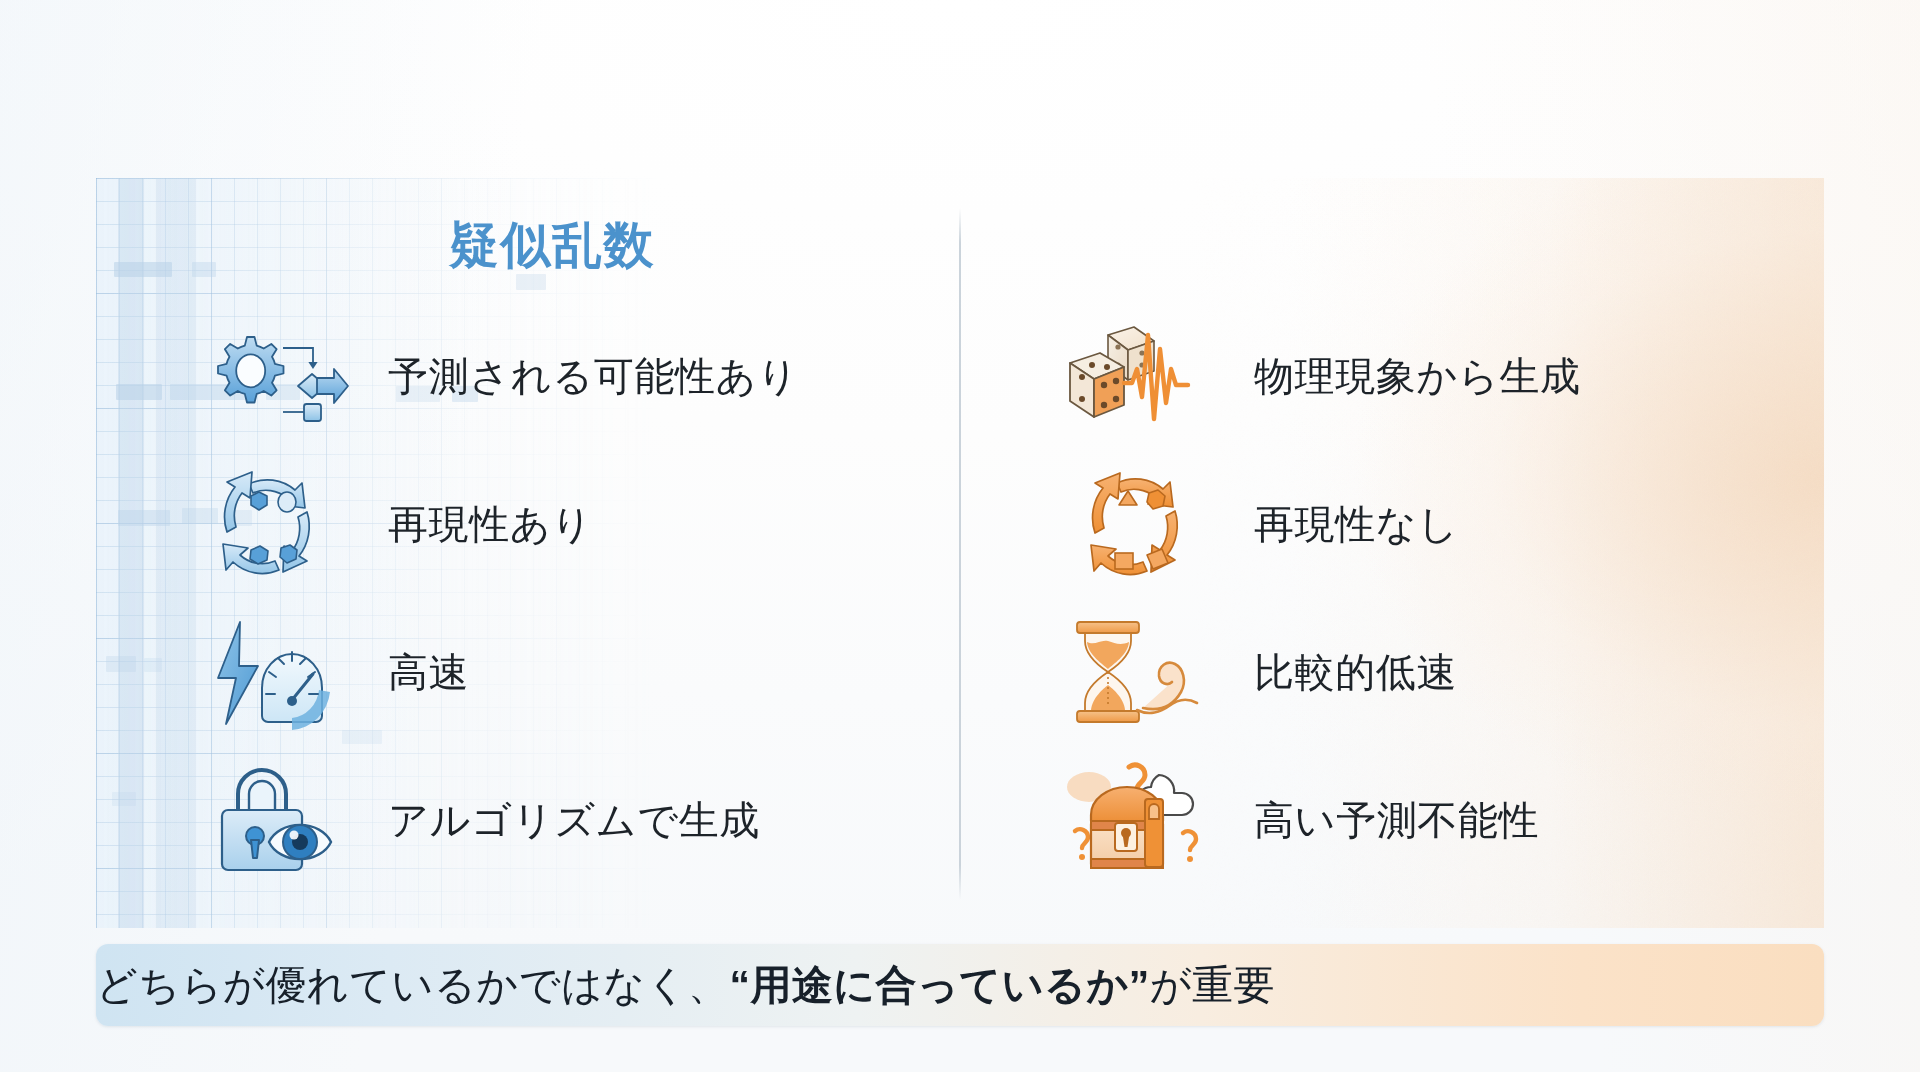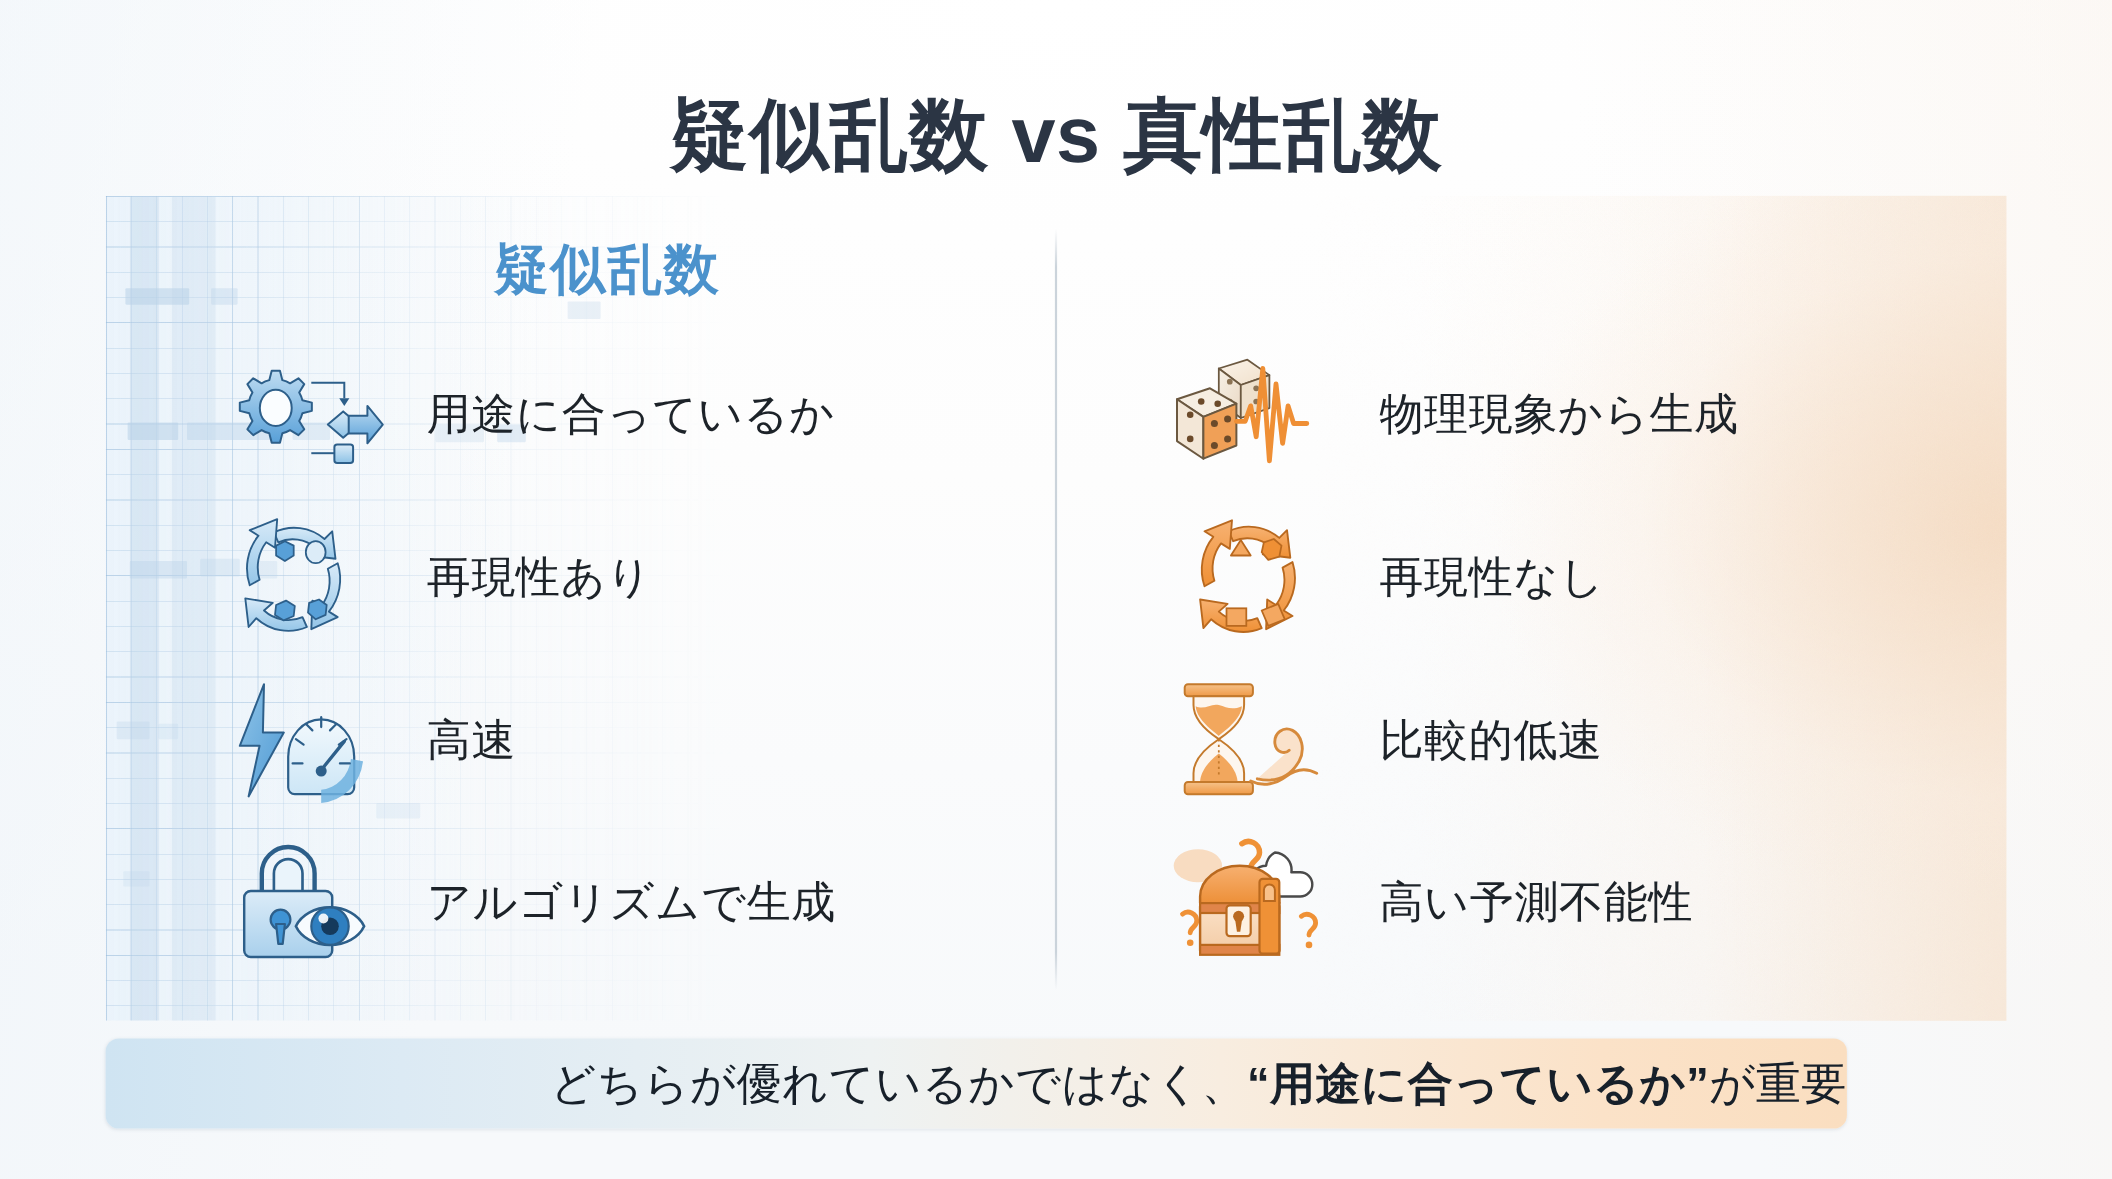--- a/index.html
+++ b/index.html
@@ -198,52 +198,49 @@
     letter-spacing: .6px;
     margin-left: 36px;
     white-space: nowrap;
   }
 
   
   .banner {
     position: absolute;
     left: 96px;
     top: 944px;
-    width: 1583px;
+    width: 1728px;
     height: 82px;
     border-radius: 12px;
     background: linear-gradient(to right,
         #cfe4f2 0%,
         #dceaf4 17%,
         #eef2f2 44%,
         #f8ede0 64%,
         #fbe2c8 86%,
         #fadec0 100%);
     box-shadow: 0 1px 3px rgba(80,100,120,.13);
     display: flex;
     align-items: center;
-    justify-content: flex-end;
+    justify-content: flex-start;
     z-index: 7;
   }
   .banner-text {
     font-size: 41px;
     color: #17202a;
     letter-spacing: .4px;
     white-space: nowrap;
   }
   .banner-text .bold { font-weight: 700; }
 </style>
 </head>
 <body>
 
 <div id="slide">
 
-  <div class="title-wrap">
-    <h1 class="title">疑似乱数 vs 真性乱数</h1>
-  </div>
 
   <div class="board">
 
     <div class="col col-left">
       <div class="panel-bg"></div>
       <div class="pixel-blocks">
         <i style="left:18px;  top:84px;  width:58px; height:15px;"></i>
         <i style="left:96px;  top:84px;  width:24px; height:15px; opacity:.7"></i>
         <i style="left:420px; top:96px;  width:30px; height:16px; opacity:.55"></i>
         <i style="left:20px;  top:206px; width:46px; height:16px;"></i>
@@ -282,21 +279,21 @@
               <path d="M46 13 l7.5 0 2.2 8.6 a26 26 0 0 1 7.0 2.9 l7.6-4.6 5.3 5.3 -4.6 7.6 a26 26 0 0 1 2.9 7.0 l8.6 2.2 0 7.5 -8.6 2.2 a26 26 0 0 1-2.9 7.0 l4.6 7.6 -5.3 5.3 -7.6-4.6 a26 26 0 0 1-7.0 2.9 l-2.2 8.6 -7.5 0 -2.2-8.6 a26 26 0 0 1-7.0-2.9 l-7.6 4.6 -5.3-5.3 4.6-7.6 a26 26 0 0 1-2.9-7.0 l-8.6-2.2 0-7.5 8.6-2.2 a26 26 0 0 1 2.9-7.0 l-4.6-7.6 5.3-5.3 7.6 4.6 a26 26 0 0 1 7.0-2.9 z" fill="url(#blG)" stroke="#2d5f8a" stroke-width="1.8" stroke-linejoin="round"></path>
               <ellipse cx="49.7" cy="46.8" rx="14.5" ry="16.5" fill="#fafdff" stroke="#2d5f8a" stroke-width="1.8"></ellipse>
               <path d="M82 24 H112 V38" fill="none" stroke="#2d5f8a" stroke-width="1.8"></path>
               <path d="M112 45 l-4.6-7 h9.2 z" fill="#2d5f8a"></path>
               <path d="M97 62 l14-12 14 12 -14 12 z" fill="url(#blL)" stroke="#2d5f8a" stroke-width="1.8" stroke-linejoin="round"></path>
               <path d="M116 54 h17 v-9 l14 17 -14 17 v-9 h-17 z" fill="url(#blG)" stroke="#2d5f8a" stroke-width="1.8" stroke-linejoin="round"></path>
               <path d="M82 88 H103" fill="none" stroke="#2d5f8a" stroke-width="1.8"></path>
               <rect x="103" y="80" width="17" height="17" rx="2.5" fill="url(#blL)" stroke="#2d5f8a" stroke-width="1.8"></rect>
             </svg>
           </div>
-          <div class="row-label">用途に合っているか</div>
+          <div class="row-label">予測される可能性あり</div>
         </div>
 
         <div class="row">
           <div class="row-icon">
             <svg width="130" height="112" viewBox="0 0 130 112">
               <defs>
                 <linearGradient id="blA" x1="0" y1="0" x2="0" y2="1">
                   <stop offset="0" stop-color="#d7eaf8"></stop>
                     <stop offset="1" stop-color="#95c6e8"></stop>
                 </linearGradient>

